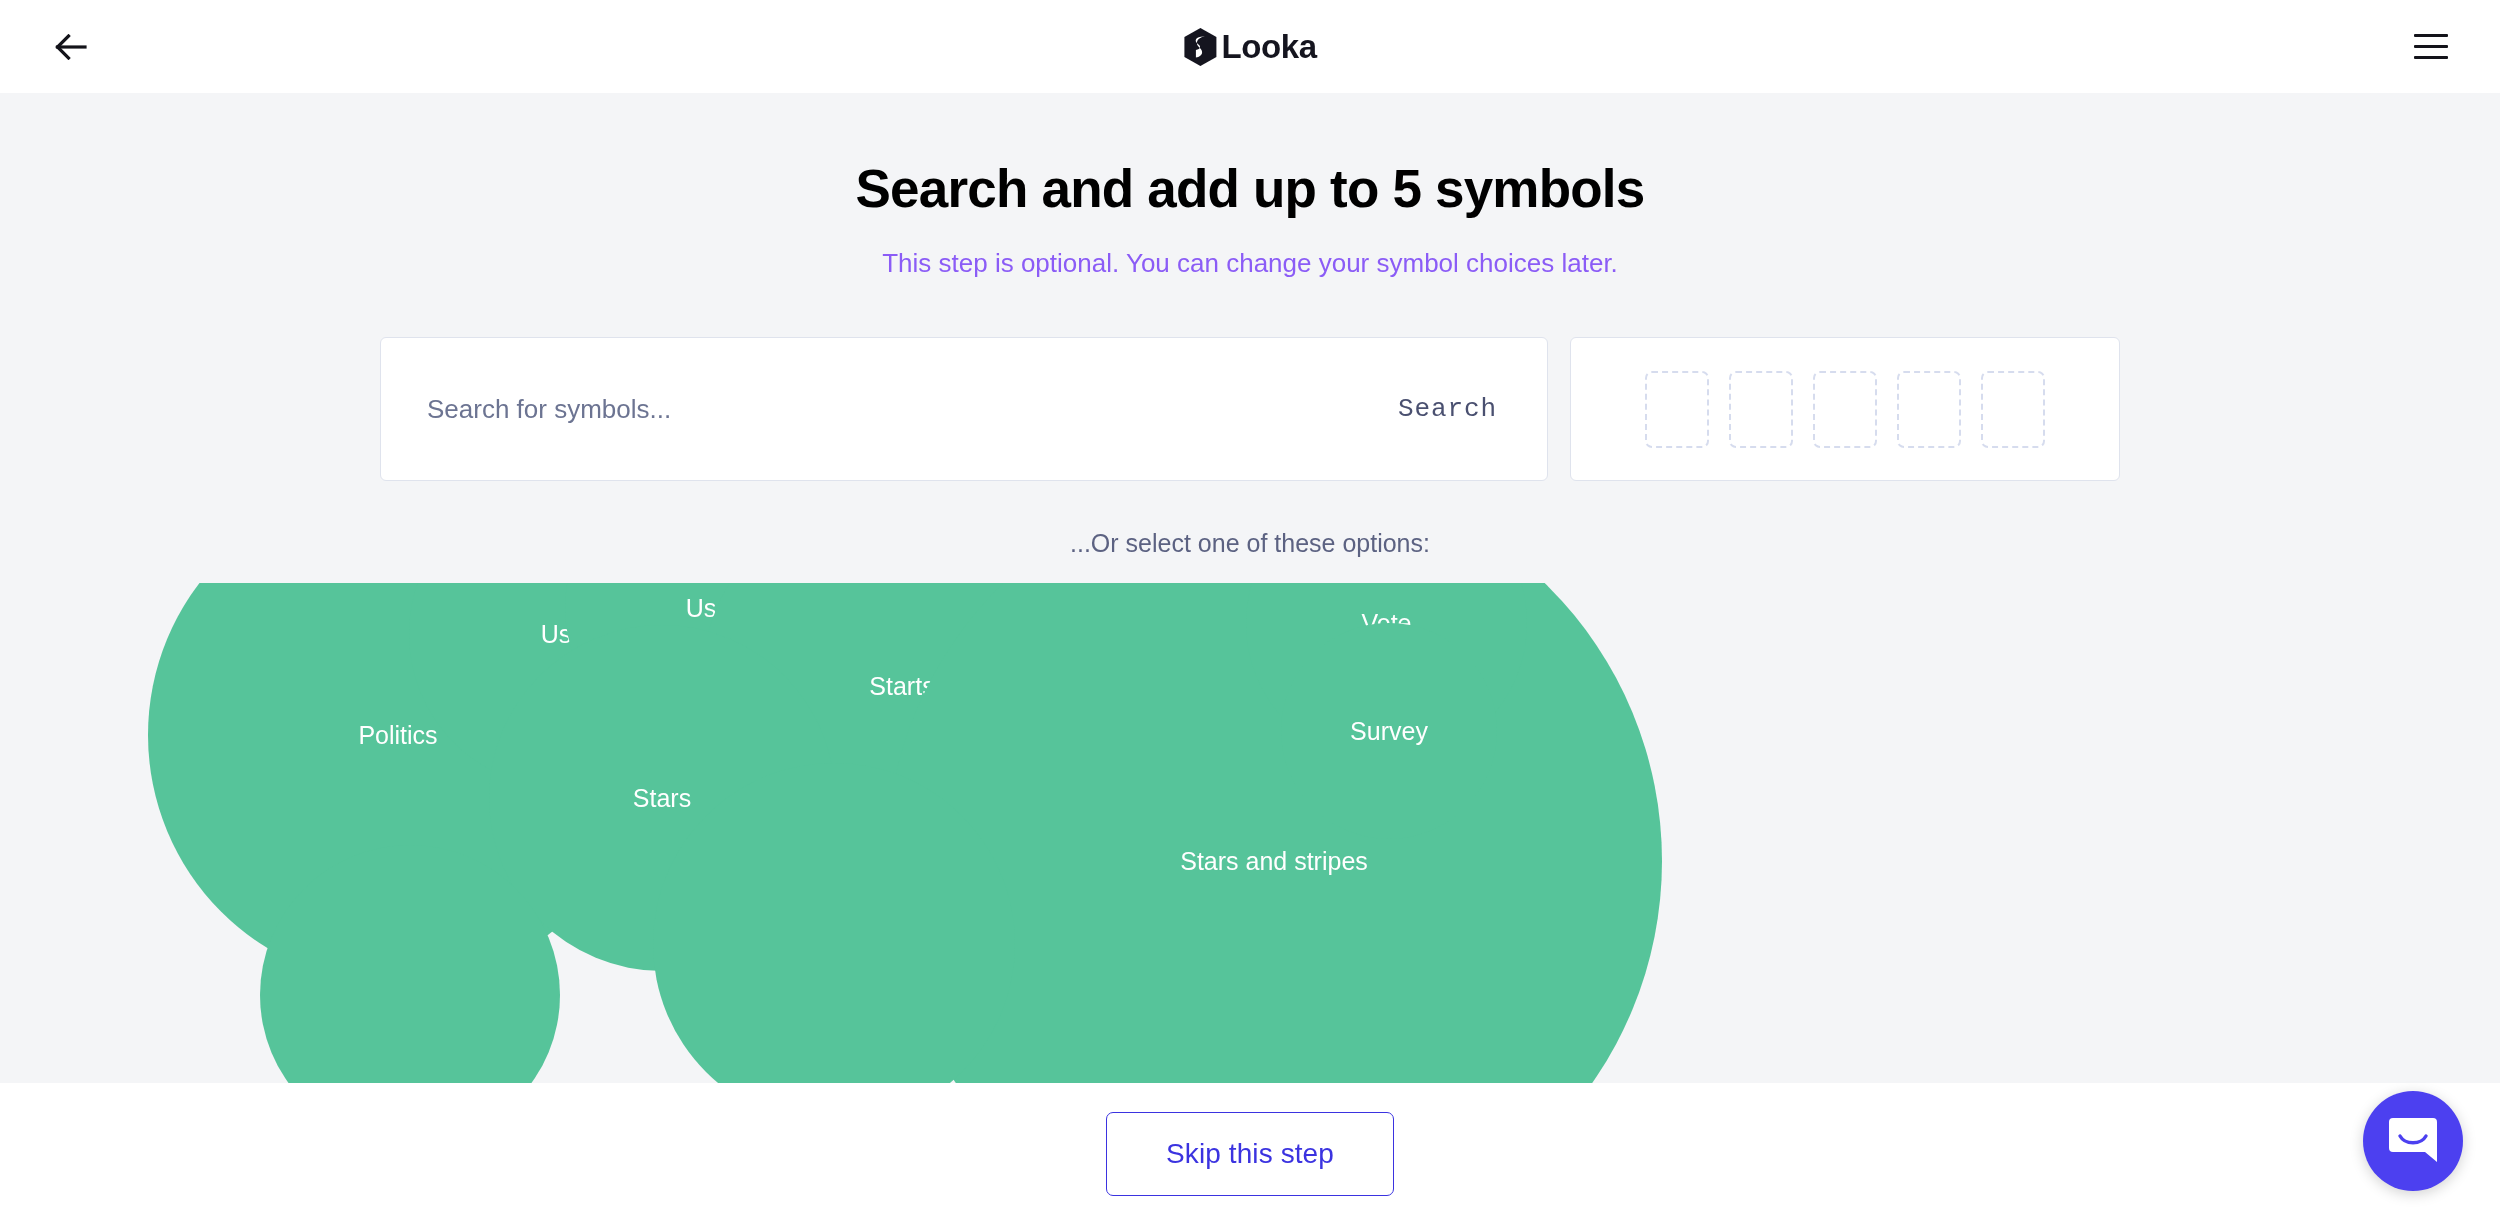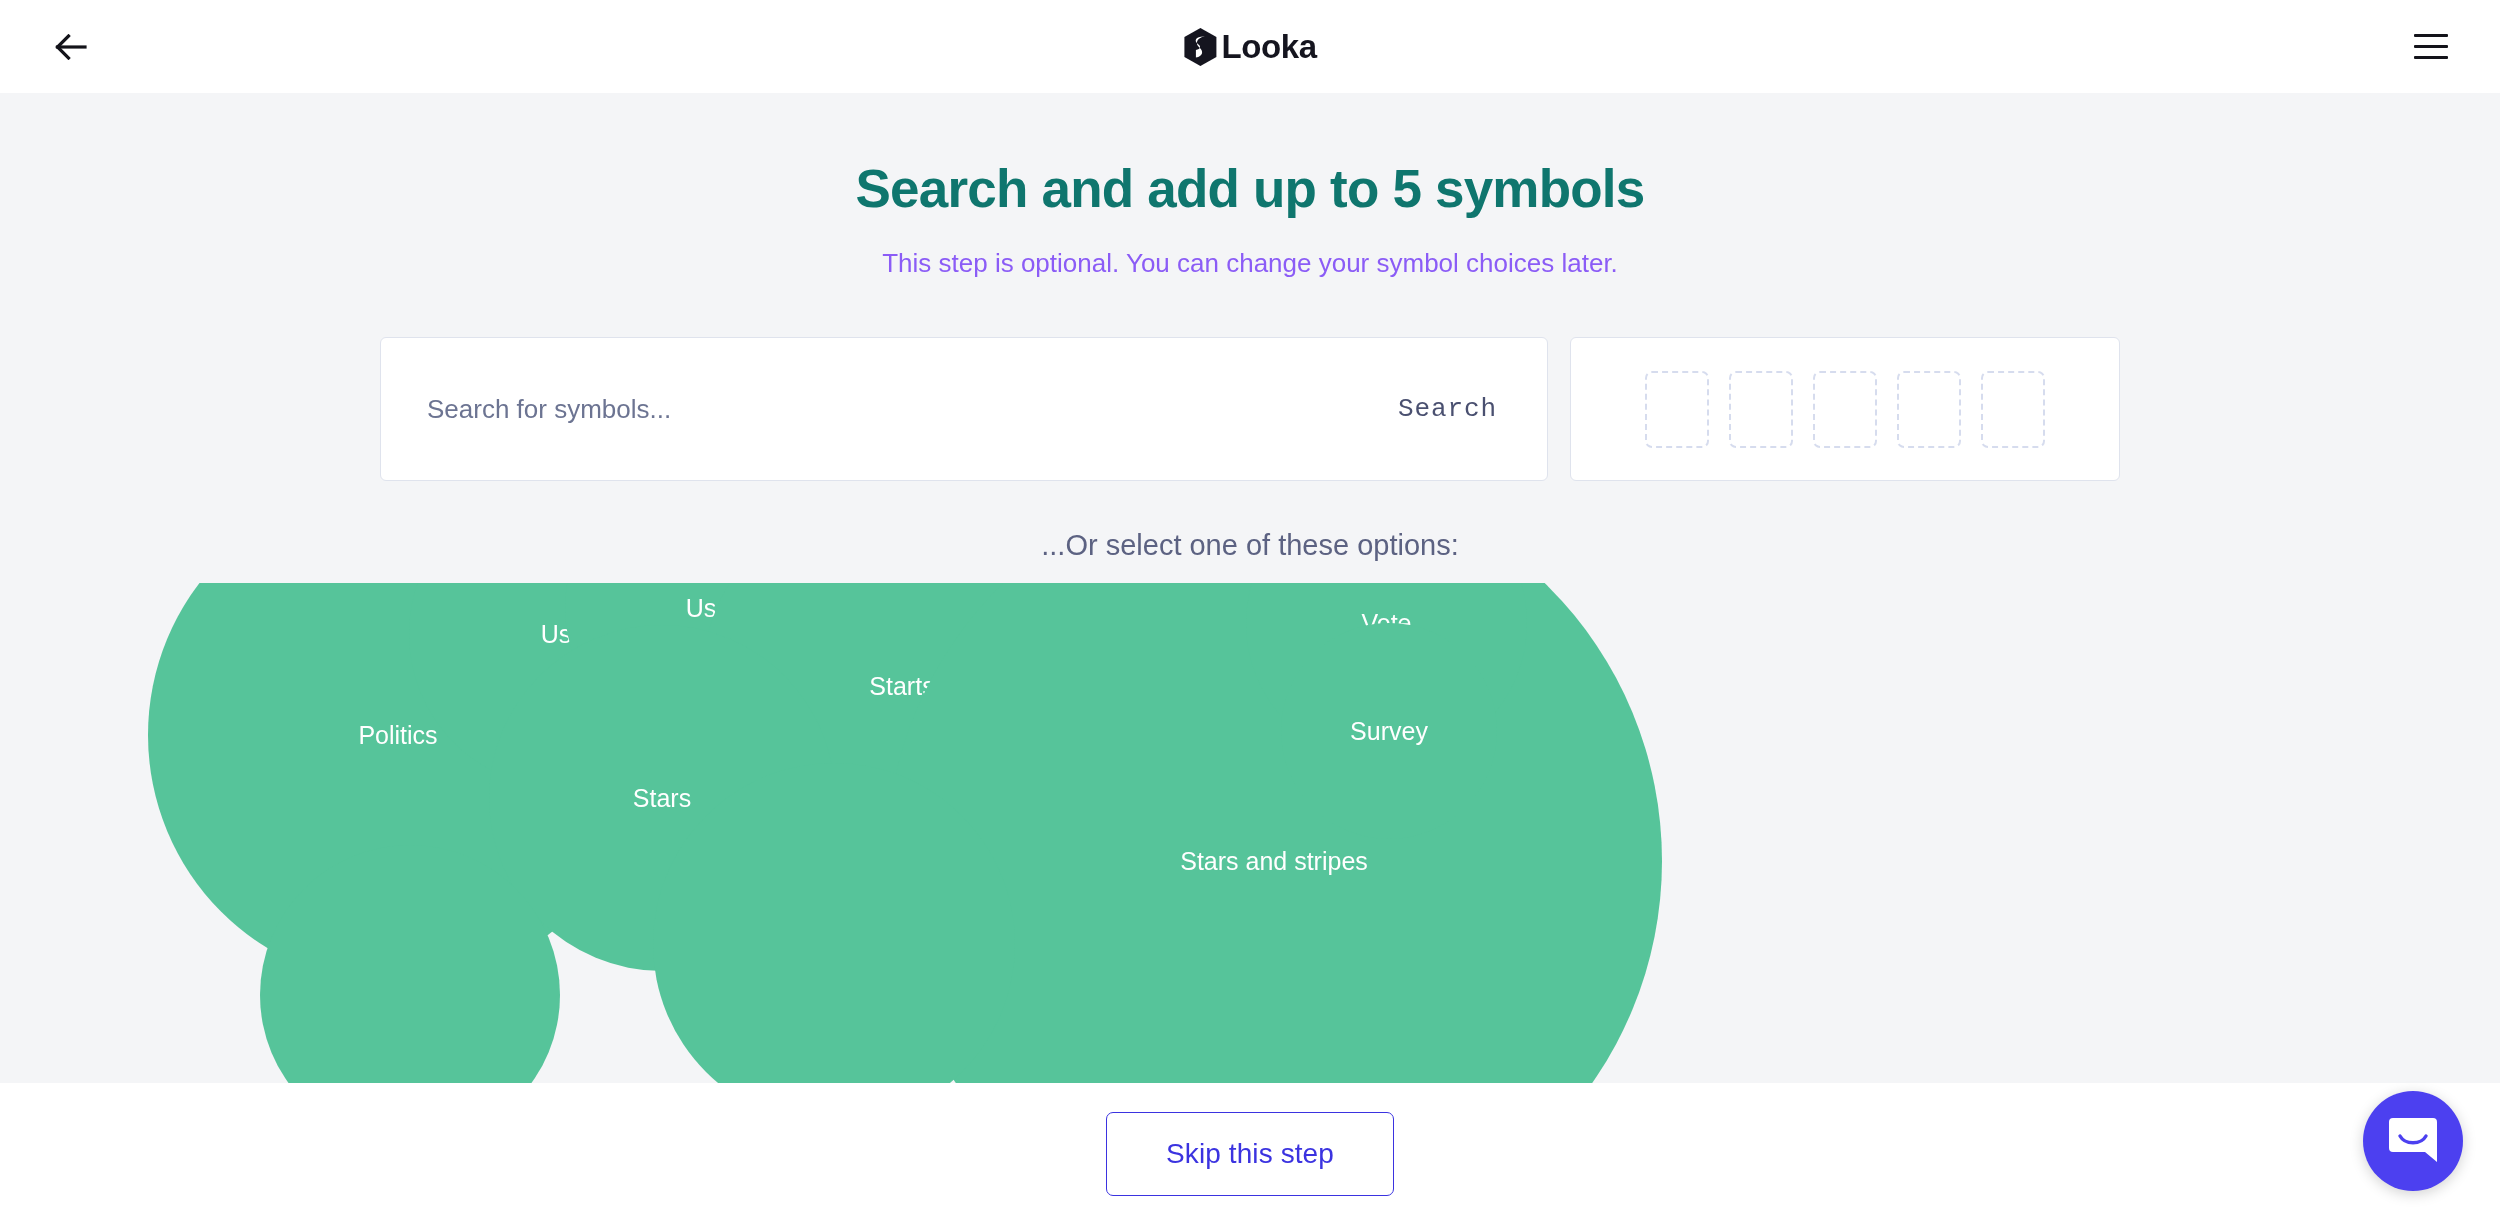--- a/index.html
+++ b/index.html
@@ -106,21 +106,21 @@
     overflow: hidden;
   }
 
   .page-title {
     margin: 0;
     padding-top: 67px;
     text-align: center;
     font-size: 53px;
     font-weight: 700;
     letter-spacing: -0.8px;
-    color: #0f766e;
+    color: #000000;
     line-height: 1.1;
   }
   .page-subtitle {
     margin: 0;
     padding-top: 29px;
     text-align: center;
     font-size: 26px;
     font-weight: 400;
     color: #8b5cf6;
     line-height: 1.3;
@@ -194,21 +194,21 @@
     border-radius: 7px;
     background: #ffffff;
     box-sizing: border-box;
     cursor: pointer;
   }
 
   .options-hint {
     margin: 0;
     padding-top: 48px;
     text-align: center;
-    font-size: 29px;
+    font-size: 25px;
     color: #5c6282;
   }
 
   
   .bubble-cloud {
     position: absolute;
     left: 0;
     top: 490px;
     width: 2500px;
     height: 500px;

